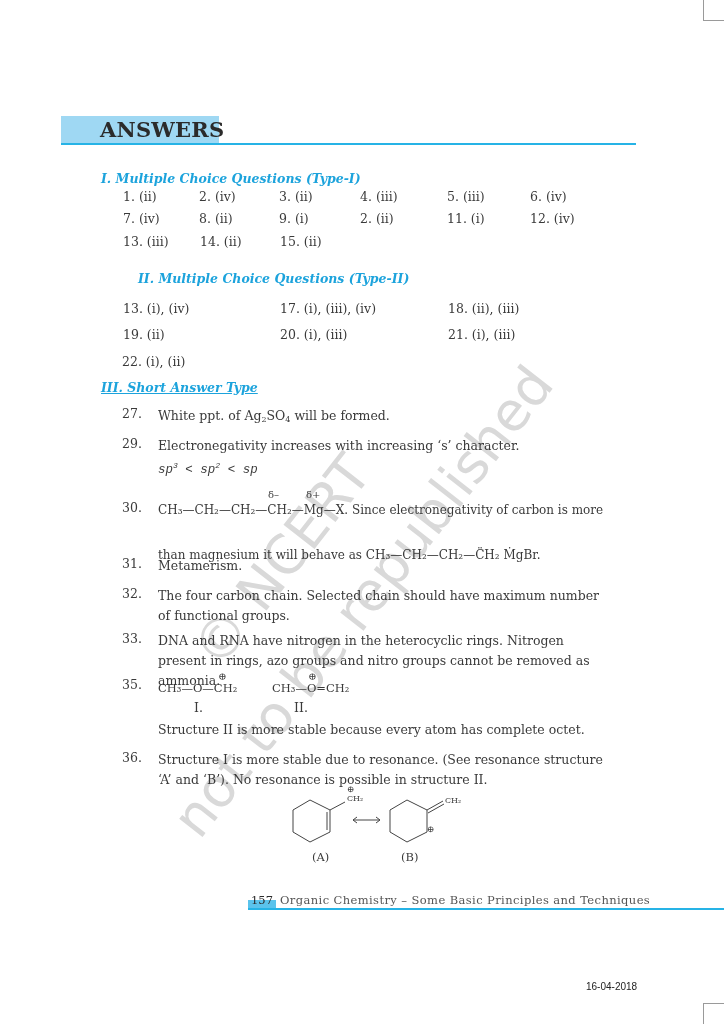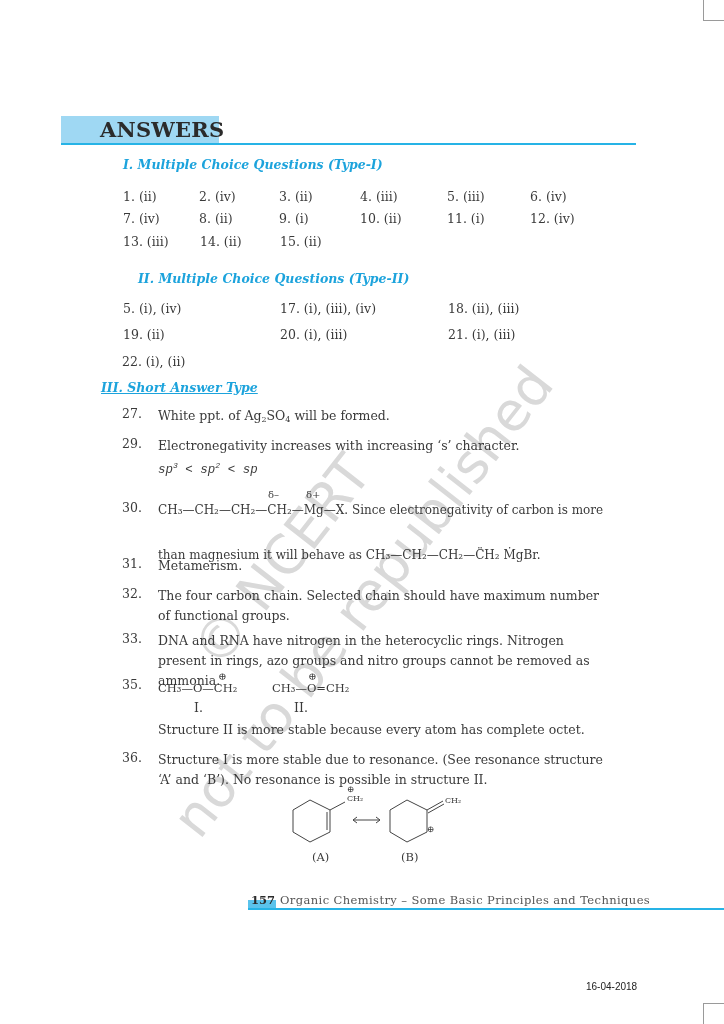--- a/index.html
+++ b/index.html
@@ -19,59 +19,59 @@
     .q-num { position:absolute; left:122px; font-size:12.5px; color:#3a3a3a; }
     .q-text { position:absolute; left:158px; font-size:12.5px; color:#3a3a3a; line-height:20px; width:450px; }
     sub, sup { font-size:8px; }
     sub { vertical-align:-2px; } sup { vertical-align:5px; }
     .chem { position:absolute; font-size:12.5px; color:#3a3a3a; white-space:nowrap; }
     .small-mark { position:absolute; font-size:10px; color:#3a3a3a; }
     .watermark { position:absolute; font-family:"DejaVu Sans", sans-serif; color:#d9d9d9;
                  transform:rotate(-52deg); transform-origin:left top; white-space:nowrap; }
     .footer-rule { position:absolute; left:248px; top:908px; width:476px; height:2px; background:#26b3e6; }
     .footer-num-bg { position:absolute; left:248px; top:900px; width:28px; height:9px; background:#5bc3ec; }
-    .footer-num { position:absolute; left:251px; top:893px; font-size:11.5px; color:#2b2b2b; font-weight:bold; }
+    .footer-num { position:absolute; left:251px; top:893px; font-size:11.5px; color:#2b2b2b; font-weight:normal; }
     .footer-title { position:absolute; left:280px; top:893px; font-size:11.5px; color:#555; letter-spacing:0.4px; }
     .date-stamp { position:absolute; left:586px; top:981px; font-family:"Liberation Sans", sans-serif; font-size:10px; color:#222; }
   </style>
 </head>
 <body>
 
 <div class="crop-mark-top"></div>
 <div class="crop-mark-bottom"></div>
 
 <div class="watermark" style="left:180px; top:640px; font-size:54px;">© NCERT</div>
 <div class="watermark" style="left:160px; top:810px; font-size:54px;">not to be republished</div>
 
 <div class="answers-banner"></div>
 <div class="answers-title">ANSWERS</div>
 <div class="banner-rule"></div>
 
-<div class="section-head" style="top:157px;margin-left:22px;">I. Multiple Choice Questions (Type-I)</div>
+<div class="section-head" style="top:171px;">I. Multiple Choice Questions (Type-I)</div>
 <div>
   <span class="mcq" style="left:123px; top:189px;">1. (ii)</span>
   <span class="mcq" style="left:199px; top:189px;">2. (iv)</span>
   <span class="mcq" style="left:279px; top:189px;">3. (ii)</span>
   <span class="mcq" style="left:360px; top:189px;">4. (iii)</span>
   <span class="mcq" style="left:447px; top:189px;">5. (iii)</span>
   <span class="mcq" style="left:530px; top:189px;">6. (iv)</span>
   <span class="mcq" style="left:123px; top:211px;">7. (iv)</span>
   <span class="mcq" style="left:199px; top:211px;">8. (ii)</span>
   <span class="mcq" style="left:279px; top:211px;">9. (i)</span>
-  <span class="mcq" style="left:360px; top:211px;">10. (ii)</span>
+  <span class="mcq" style="left:360px; top:211px;">2. (ii)</span>
   <span class="mcq" style="left:447px; top:211px;">11.  (i)</span>
   <span class="mcq" style="left:530px; top:211px;">12. (iv)</span>
   <span class="mcq" style="left:123px; top:234px;">13. (iii)</span>
   <span class="mcq" style="left:200px; top:234px;">14. (ii)</span>
   <span class="mcq" style="left:280px; top:234px;">15. (ii)</span>
 </div>
 
 <div class="section-head" style="top:271px;margin-left:37px;">II. Multiple Choice Questions (Type-II)</div>
 <div>
-  <span class="mcq" style="left:123px; top:301px;">5. (i), (iv)</span>
+  <span class="mcq" style="left:123px; top:301px;">13. (i), (iv)</span>
   <span class="mcq" style="left:280px; top:301px;">17. (i), (iii), (iv)</span>
   <span class="mcq" style="left:448px; top:301px;">18. (ii), (iii)</span>
   <span class="mcq" style="left:123px; top:327px;">19. (ii)</span>
   <span class="mcq" style="left:280px; top:327px;">20. (i), (iii)</span>
   <span class="mcq" style="left:448px; top:327px;">21. (i), (iii)</span>
   <span class="mcq" style="left:122px; top:354px;">22. (i), (ii)</span>
 </div>
 
 <div class="section-head" style="top:380px;text-decoration:underline;">III. Short Answer Type</div>
 

